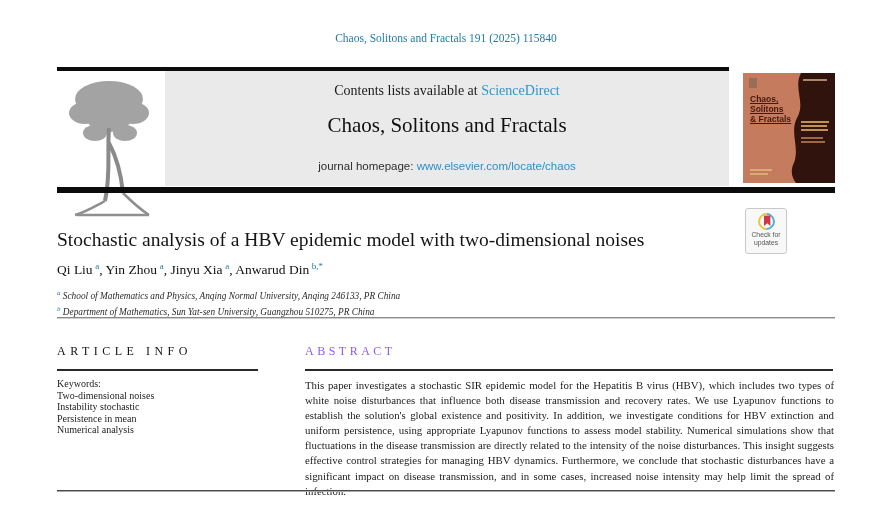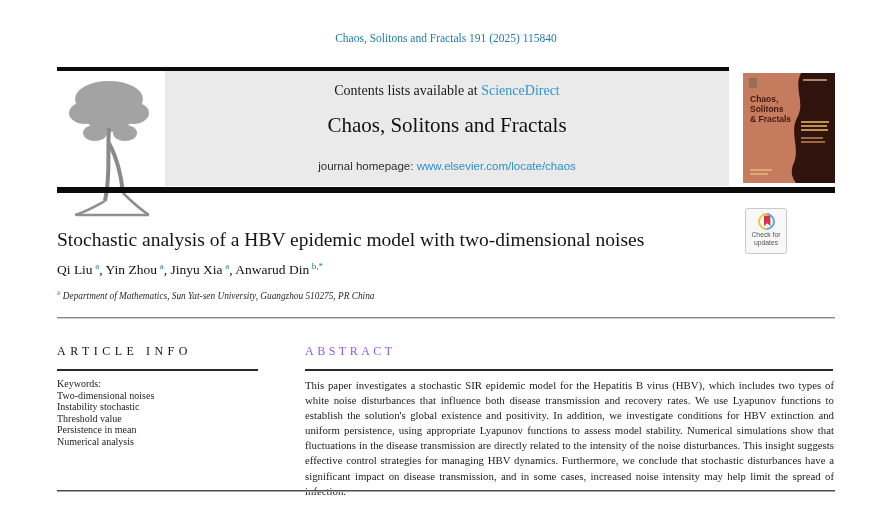--- a/index.html
+++ b/index.html
@@ -25,21 +25,21 @@
                   font-size:21px; color:#101010; }
   .homepage-line { left:108px; top:89px; width:564px; text-align:center;
                    font-family:"Liberation Sans", sans-serif; font-size:11.5px; color:#2e2e2e; }
   .hp-link { color:#2e8fc5; cursor:pointer; }
   .bar-bottom { left:57px; top:187px; width:778px; height:6px; background:#0b0b0b; }
 
   
   .cover { left:743px; top:73px; width:92px; height:110px; background:#31130e; overflow:hidden; }
   .cover svg { position:absolute; left:0; top:0; }
   .cover-title { left:7px; top:21px; font-family:"Liberation Sans", sans-serif;
-                 font-weight:bold; font-size:8.5px; line-height:10px; color:#46180d; }
+                 font-weight:bold; font-size:8.5px; line-height:10px; color:#46180d;text-decoration:underline; }
   .cover-mini  { left:6px; top:5px; width:8px; height:10px; background:#8d6a57; opacity:.8; }
   .cov-line { position:absolute; height:1.5px; }
   .covt1 { left:60px; top:6px;  width:24px; background:#caa584; opacity:.8; }
   .covt2 { left:58px; top:48px; width:28px; background:#d8a95e; opacity:.85; }
   .covt3 { left:58px; top:52px; width:26px; background:#d8a95e; opacity:.85; }
   .covt4 { left:58px; top:56px; width:27px; background:#d8a95e; opacity:.85; }
   .covt5 { left:58px; top:64px; width:22px; background:#b97f52; opacity:.8; }
   .covt6 { left:58px; top:68px; width:24px; background:#b97f52; opacity:.8; }
   .covb1 { left:7px; top:96px;  width:22px; background:#e2b27b; opacity:.85; }
   .covb2 { left:7px; top:100px; width:18px; background:#e2b27b; opacity:.85; }
@@ -156,32 +156,32 @@
 <h1 class="abs article-title" style="font-weight:normal;">Stochastic analysis of a HBV epidemic model with two-dimensional noises</h1>
 
 <div class="abs authors">
   <span><span>Qi Liu</span> <sup>a</sup><span>, </span></span>
   <span><span>Yin Zhou</span> <sup>a</sup><span>, </span></span>
   <span><span>Jinyu Xia</span> <sup>a</sup><span>, </span></span>
   <span><span>Anwarud Din</span> <sup>b,*</sup><span></span></span>
 </div>
 
 <div class="abs affiliations">
+  <div><sup>a</sup><span> School of Mathematics and Physics, Anqing Normal University, Anqing 246133, PR China</span></div>
   <div><sup>b</sup><span> Department of Mathematics, Sun Yat-sen University, Guangzhou 510275, PR China</span></div>
 </div>
 
 <div class="abs sep-rule"></div>
 
 <div class="abs info-heading">ARTICLE INFO</div>
 <div class="abs info-rule"></div>
 <div class="abs keywords">
   <div class="kw-label">Keywords:</div>
   <div>Two-dimensional noises</div>
   <div>Instability stochastic</div>
-  <div>Threshold value</div>
   <div>Persistence in mean</div>
   <div>Numerical analysis</div>
 </div>
 
 <div class="abs abs-heading">ABSTRACT</div>
 <div class="abs abs-rule"></div>
 <div class="abs abstract-text">This paper investigates a stochastic SIR epidemic model for the Hepatitis B virus (HBV), which includes two types of white noise disturbances that influence both disease transmission and recovery rates. We use Lyapunov functions to establish the solution's global existence and positivity. In addition, we investigate conditions for HBV extinction and uniform persistence, using appropriate Lyapunov functions to assess model stability. Numerical simulations show that fluctuations in the disease transmission are directly related to the intensity of the noise disturbances. This insight suggests effective control strategies for managing HBV dynamics. Furthermore, we conclude that stochastic disturbances have a significant impact on disease transmission, and in some cases, increased noise intensity may help limit the spread of infection.</div>
 
 <div class="abs bottom-rule"></div>
 

